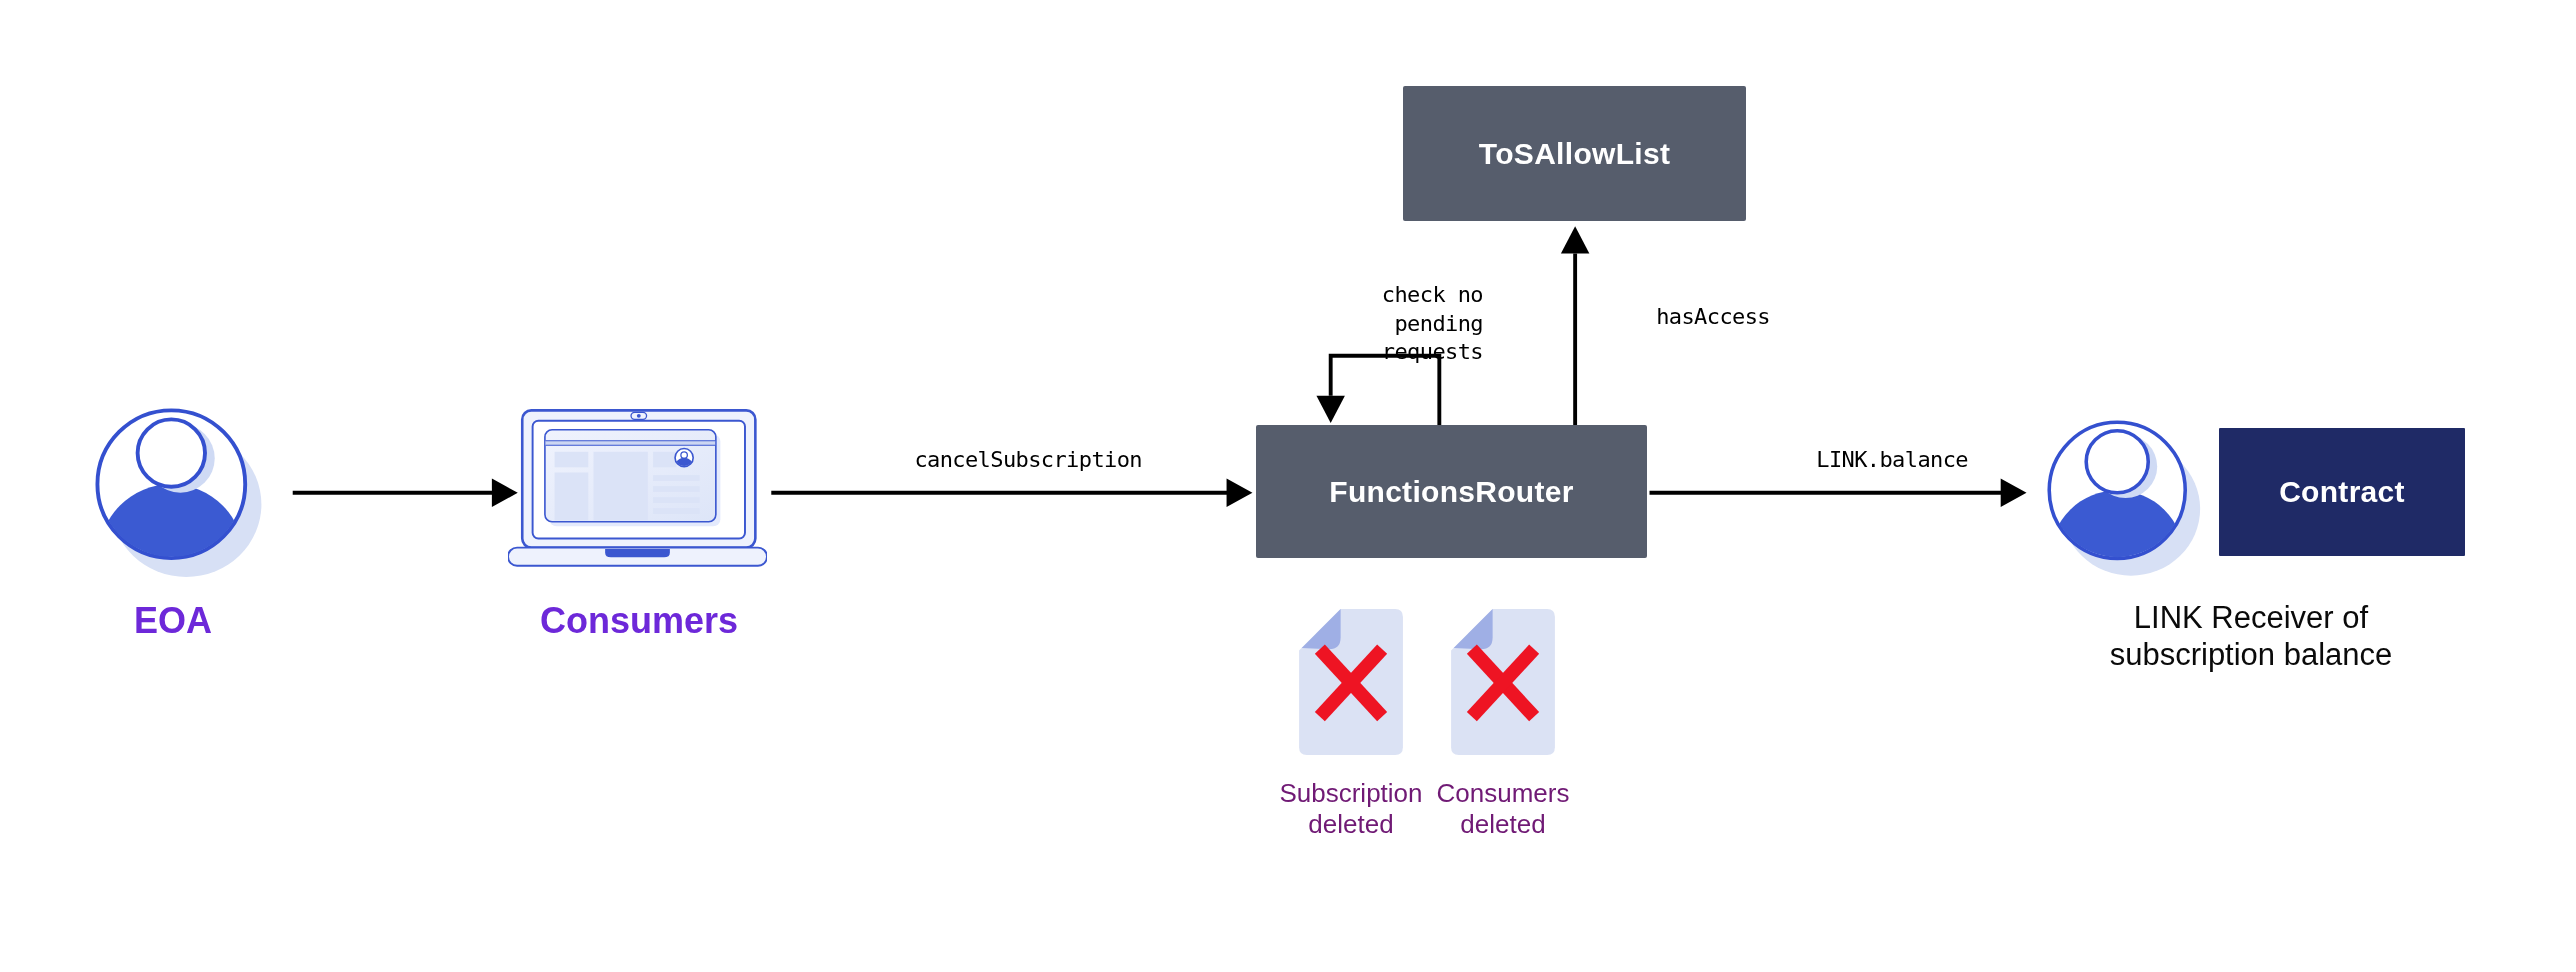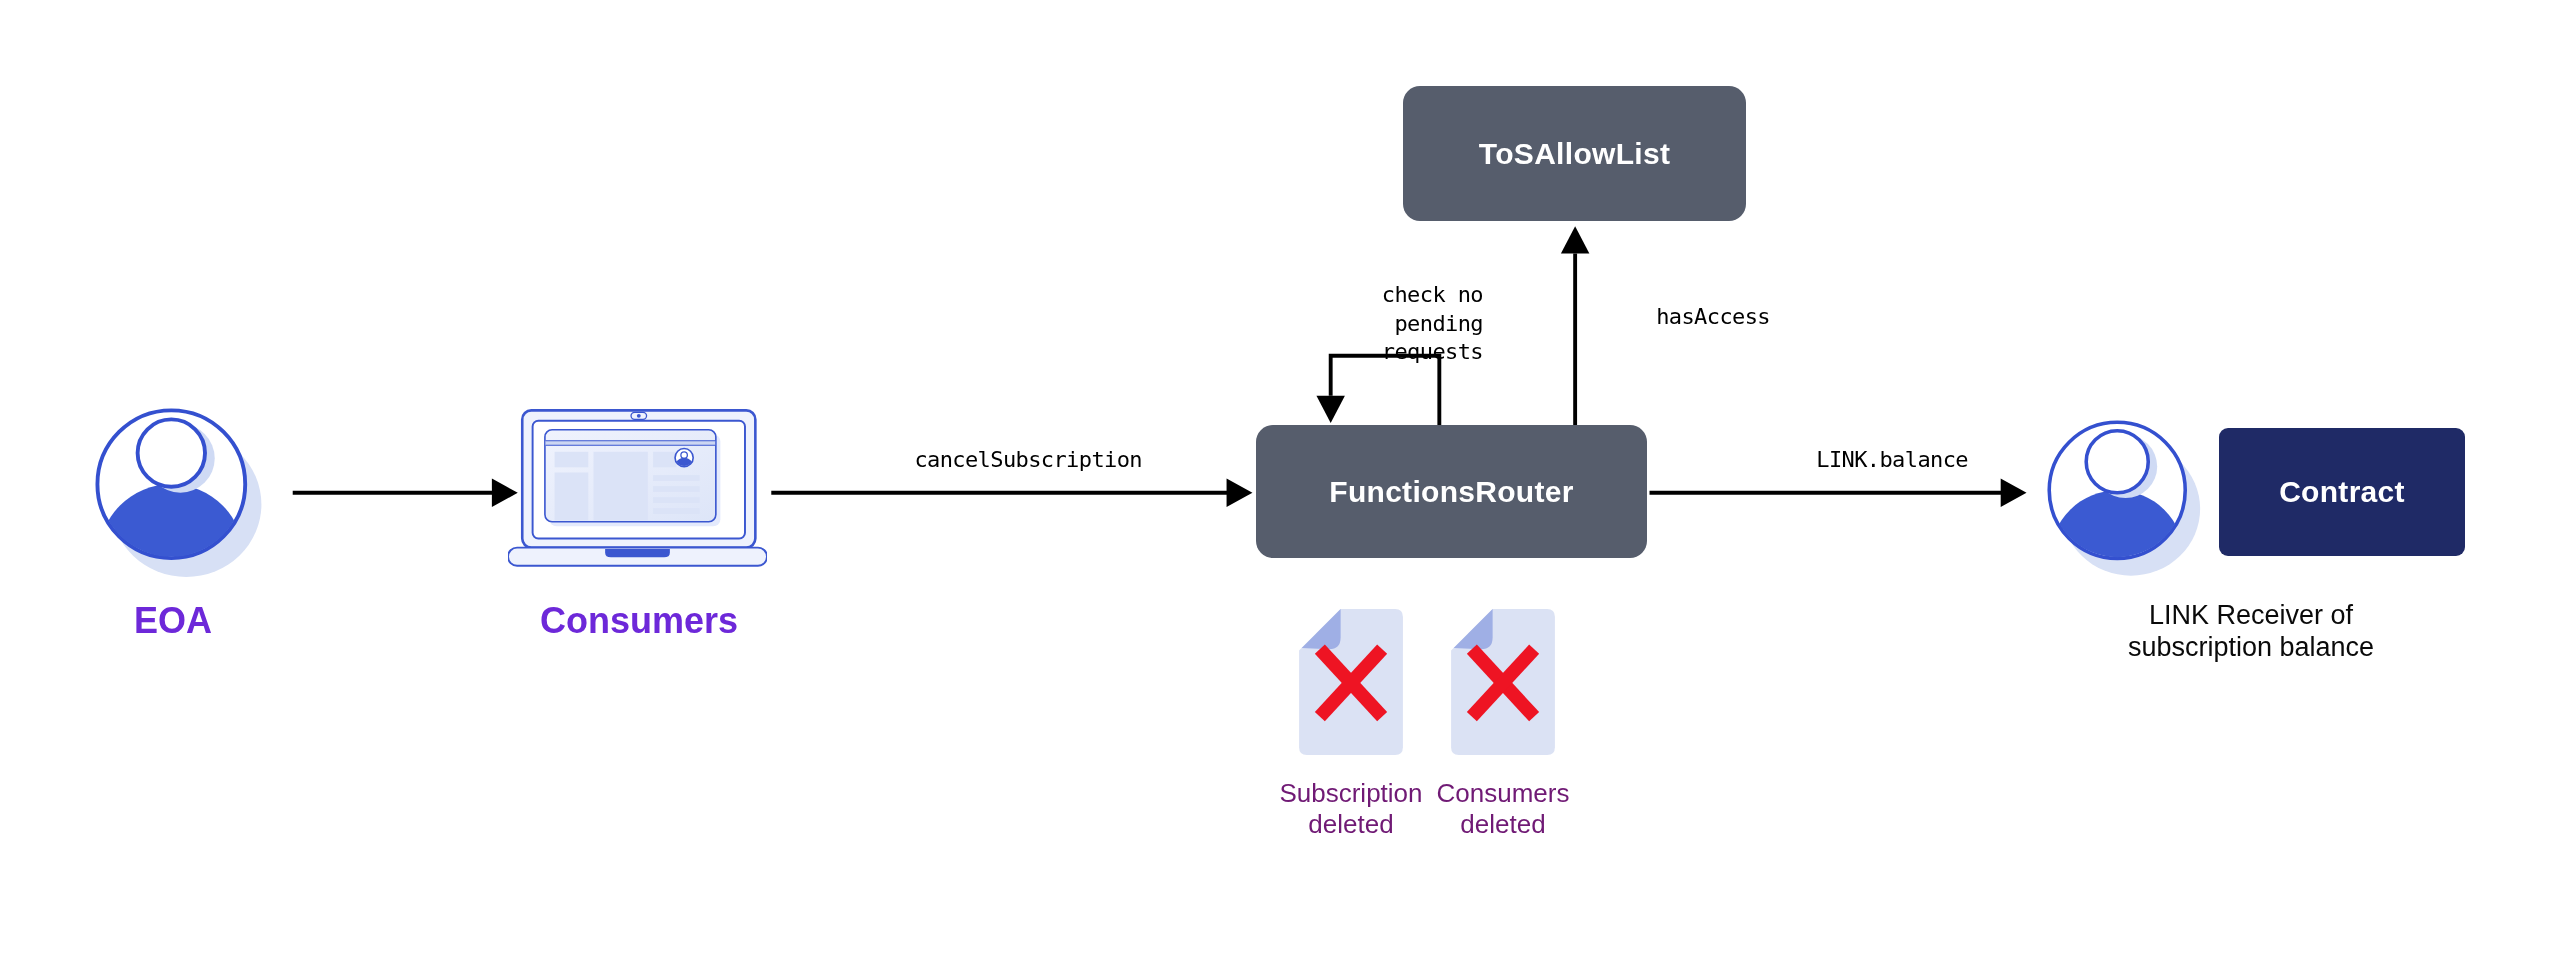--- a/index.html
+++ b/index.html
@@ -17,35 +17,35 @@
   .node-box {
     position: absolute;
     display: flex;
     align-items: center;
     justify-content: center;
     color: #ffffff;
     font-weight: bold;
     font-size: 30px;
     letter-spacing: 0.3px;
   }
-  .slate { background: #565d6c; border-radius: 17px; }
-  .navy  { background: #1f2a66; border-radius: 9px; }
+  .slate { background: #565d6c; border-radius: 2px; }
+  .navy  { background: #1f2a66; border-radius: 1px; }
 
   
   .node-label {
     position: absolute;
     text-align: center;
     font-weight: bold;
     font-size: 36px;
     color: #6d28d9;
   }
   .caption {
     position: absolute;
     text-align: center;
-    font-size: 27px;
+    font-size: 31px;
     line-height: 1.2;
     color: #0a0a0a;
   }
   .doc-label {
     position: absolute;
     text-align: center;
     font-size: 26px;
     line-height: 1.2;
     color: #701a75;
   }

